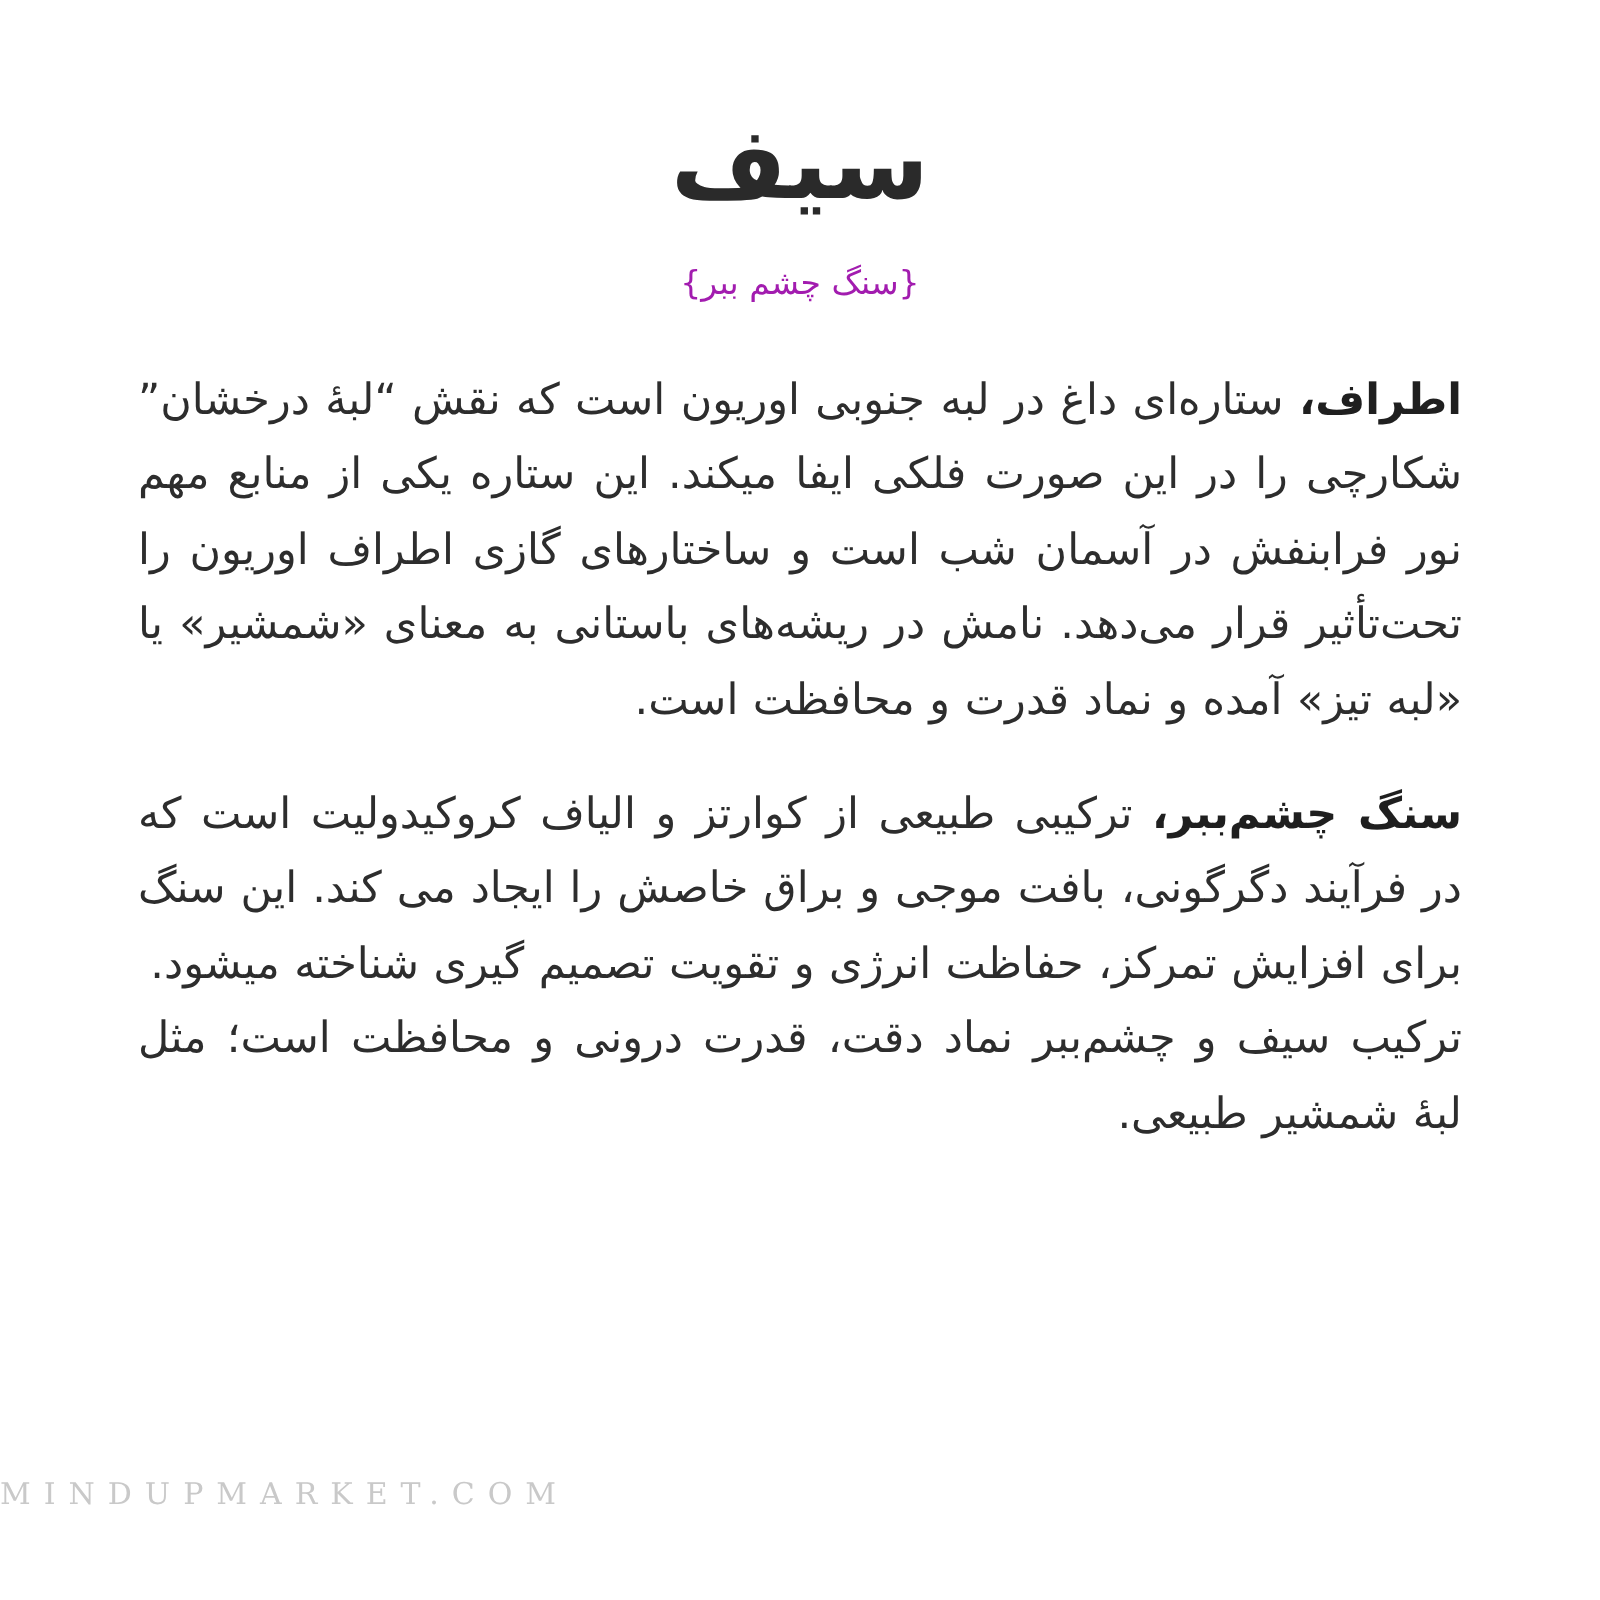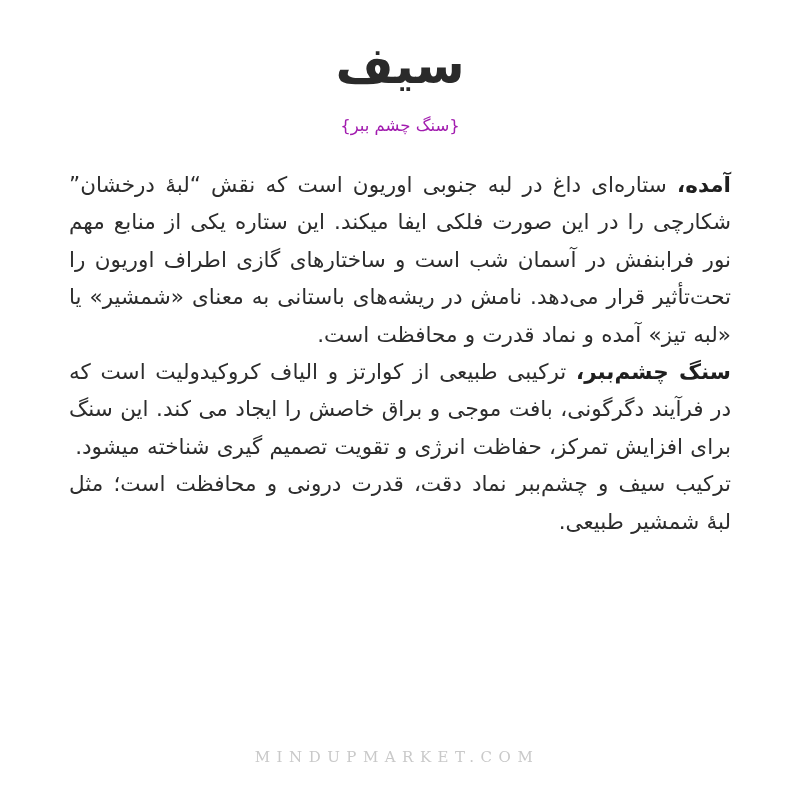--- a/index.html
+++ b/index.html
@@ -23,21 +23,21 @@
     box-sizing: border-box;
     background: #ffffff;
     position: relative;
     display: flex;
     flex-direction: column;
   }
 
   
   .header {
     text-align: center;
-    padding-top: 40px;
+    padding-top: 56px;
   }
 
   .title {
     font-size: 50px;
     font-weight: bold;
     color: #2a2a2a;
     line-height: 1.05;
     letter-spacing: 0;
     margin: 0;
     direction: rtl;
@@ -74,34 +74,35 @@
     text-justify: inter-word;
     text-align-last: right;
     word-spacing: 0.02em;
   }
 
   .para + .para {
     margin-top: 0;
   }
 
   .para.gap-before {
+    margin-top: 20px;
   }
 
   .lead {
     font-weight: bold;
     color: #1f1f1f;
   }
 
   
   .footer {
     position: absolute;
     left: 0;
     right: 0;
-    bottom: 34px;
-    text-align: center;
+    bottom: 44px;
+    text-align: left;
   }
 
   .footer-text {
     font-family: "DejaVu Serif", "Liberation Serif", serif;
     font-size: 15px;
     letter-spacing: 6.5px;
     color: #c9c9c9;
     text-transform: uppercase;
     direction: ltr;
     display: inline-block;
@@ -114,21 +115,21 @@
 <div class="page">
 
   <div class="header">
     <h1 class="title">سیف</h1>
     <div class="subtitle">{سنگ چشم ببر}</div>
   </div>
 
   <div class="content">
 
     <p class="para">
-      <span class="lead">آمده،</span><span> ستاره‌ای داغ در لبه جنوبی اوریون است که نقش “لبهٔ درخشان” شکارچی را در این صورت فلکی ایفا میکند. این ستاره یکی از منابع مهم نور فرابنفش در آسمان شب است و ساختارهای گازی اطراف اوریون را تحت‌تأثیر قرار می‌دهد. نامش در ریشه‌های باستانی به معنای «شمشیر» یا «لبه تیز» آمده و نماد قدرت و محافظت است.</span>
+      <span class="lead">اطراف،</span><span> ستاره‌ای داغ در لبه جنوبی اوریون است که نقش “لبهٔ درخشان” شکارچی را در این صورت فلکی ایفا میکند. این ستاره یکی از منابع مهم نور فرابنفش در آسمان شب است و ساختارهای گازی اطراف اوریون را تحت‌تأثیر قرار می‌دهد. نامش در ریشه‌های باستانی به معنای «شمشیر» یا «لبه تیز» آمده و نماد قدرت و محافظت است.</span>
     </p>
 
     <p class="para gap-before">
       <span class="lead">سنگ چشم‌ببر،</span><span> ترکیبی طبیعی از کوارتز و الیاف کروکیدولیت است که در فرآیند دگرگونی، بافت موجی و براق خاصش را ایجاد می کند. این سنگ برای افزایش تمرکز، حفاظت انرژی و تقویت تصمیم گیری شناخته میشود.</span>
     </p>
 
     <p class="para">
       <span>ترکیب سیف و چشم‌ببر نماد دقت، قدرت درونی و محافظت است؛ مثل لبهٔ شمشیر طبیعی.</span>
     </p>
 

